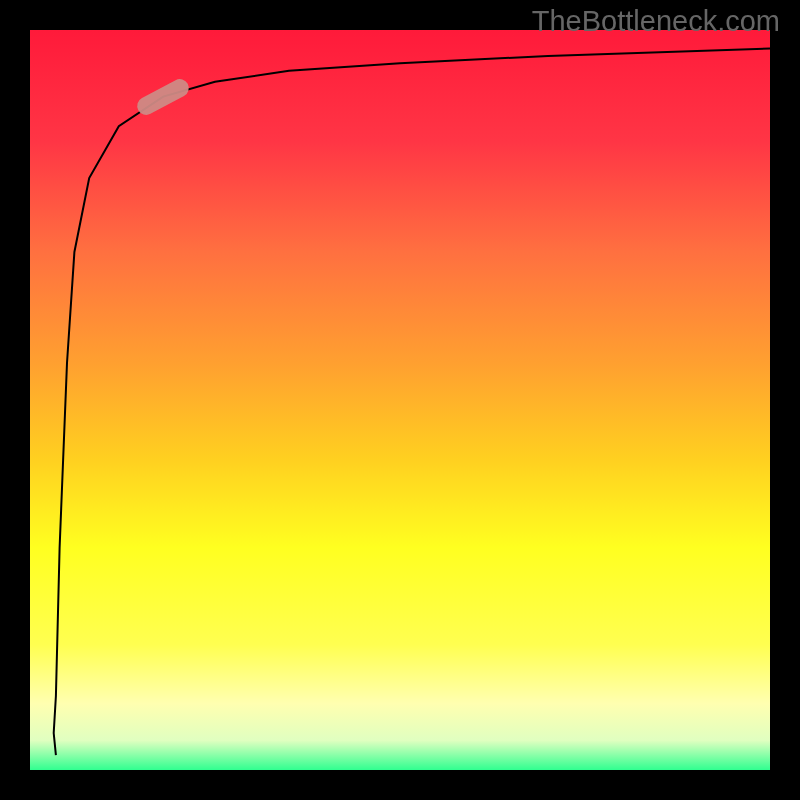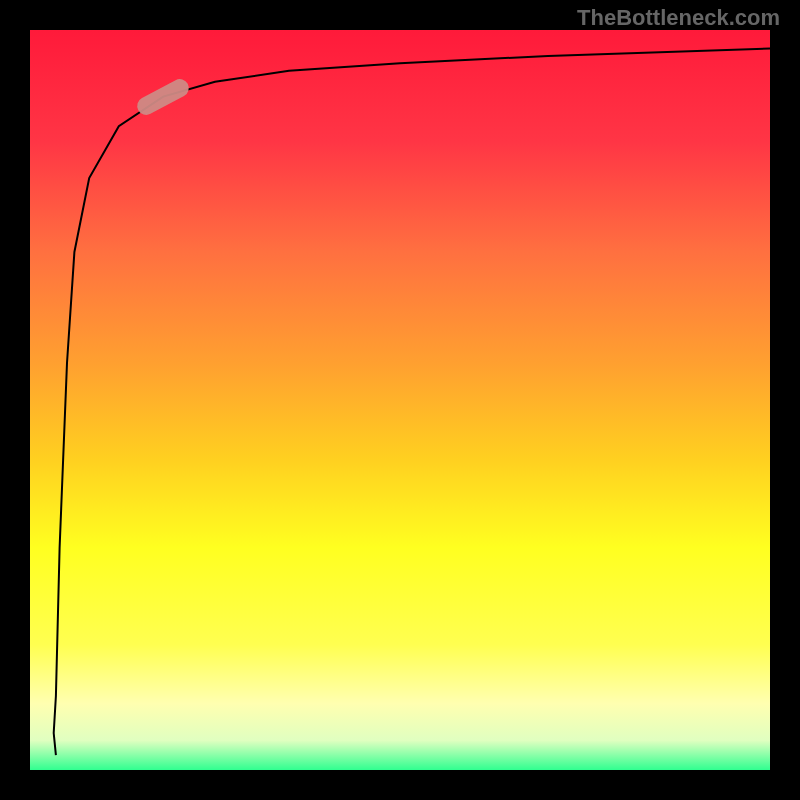--- a/index.html
+++ b/index.html
@@ -18,23 +18,23 @@
       top: 0;
       left: 0;
       width: 800px;
       height: 800px;
     }
     .attribution {
       position: absolute;
       top: 5px;
       right: 20px;
       font-family: Arial, sans-serif;
-      font-size: 22px;
+      font-size: 29px;
       color: #666;
-      font-weight: bold;
+      font-weight: normal;
     }
   </style>
 </head>
 <body>
 
 <div class="chart-container">
   <svg width="800" height="800" viewBox="0 0 800 800">
 
     <rect x="0" y="0" width="800" height="800" fill="#000"></rect>
 

